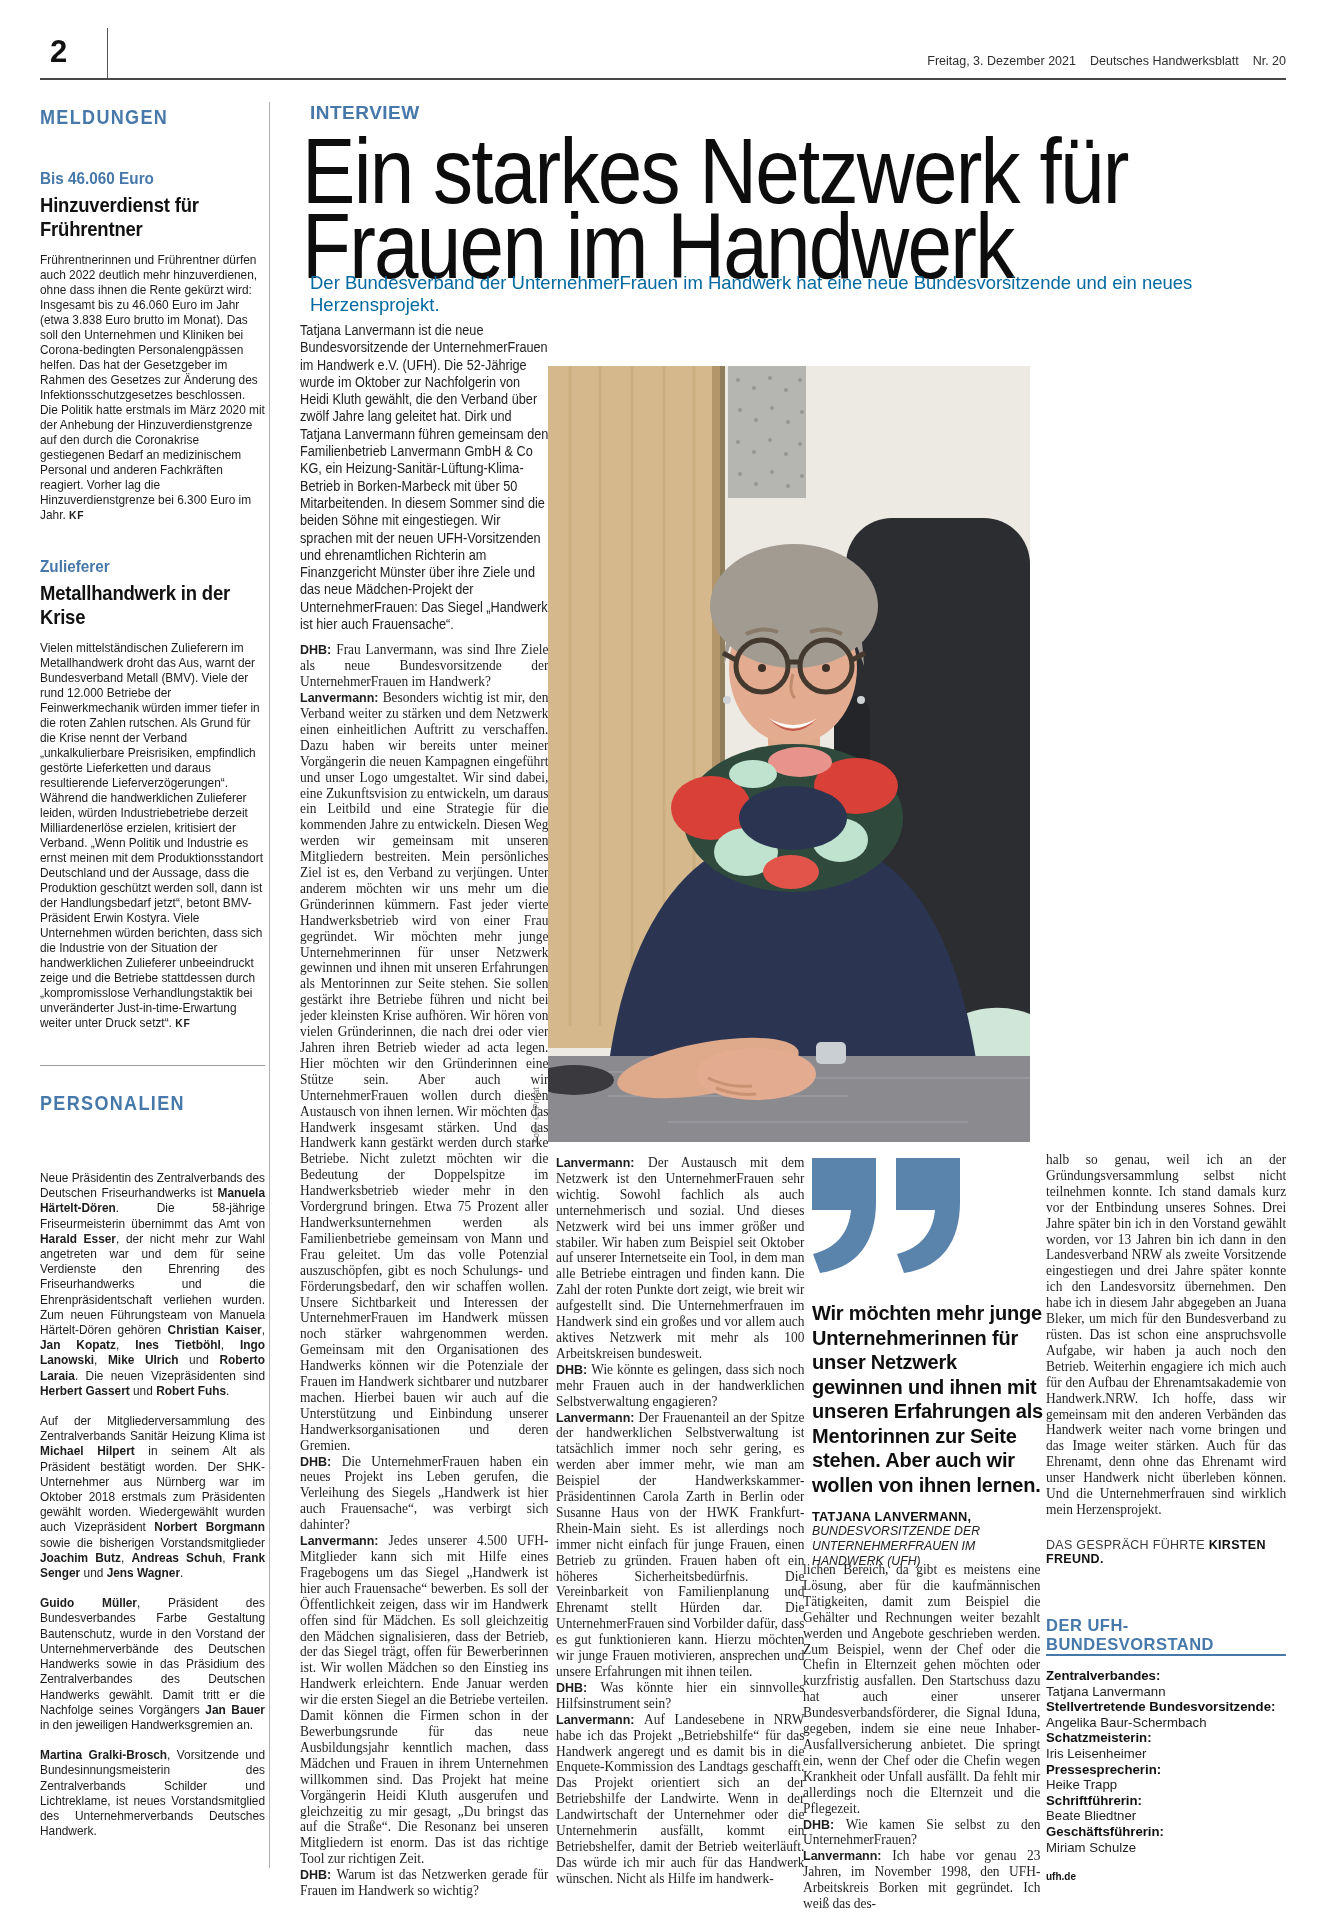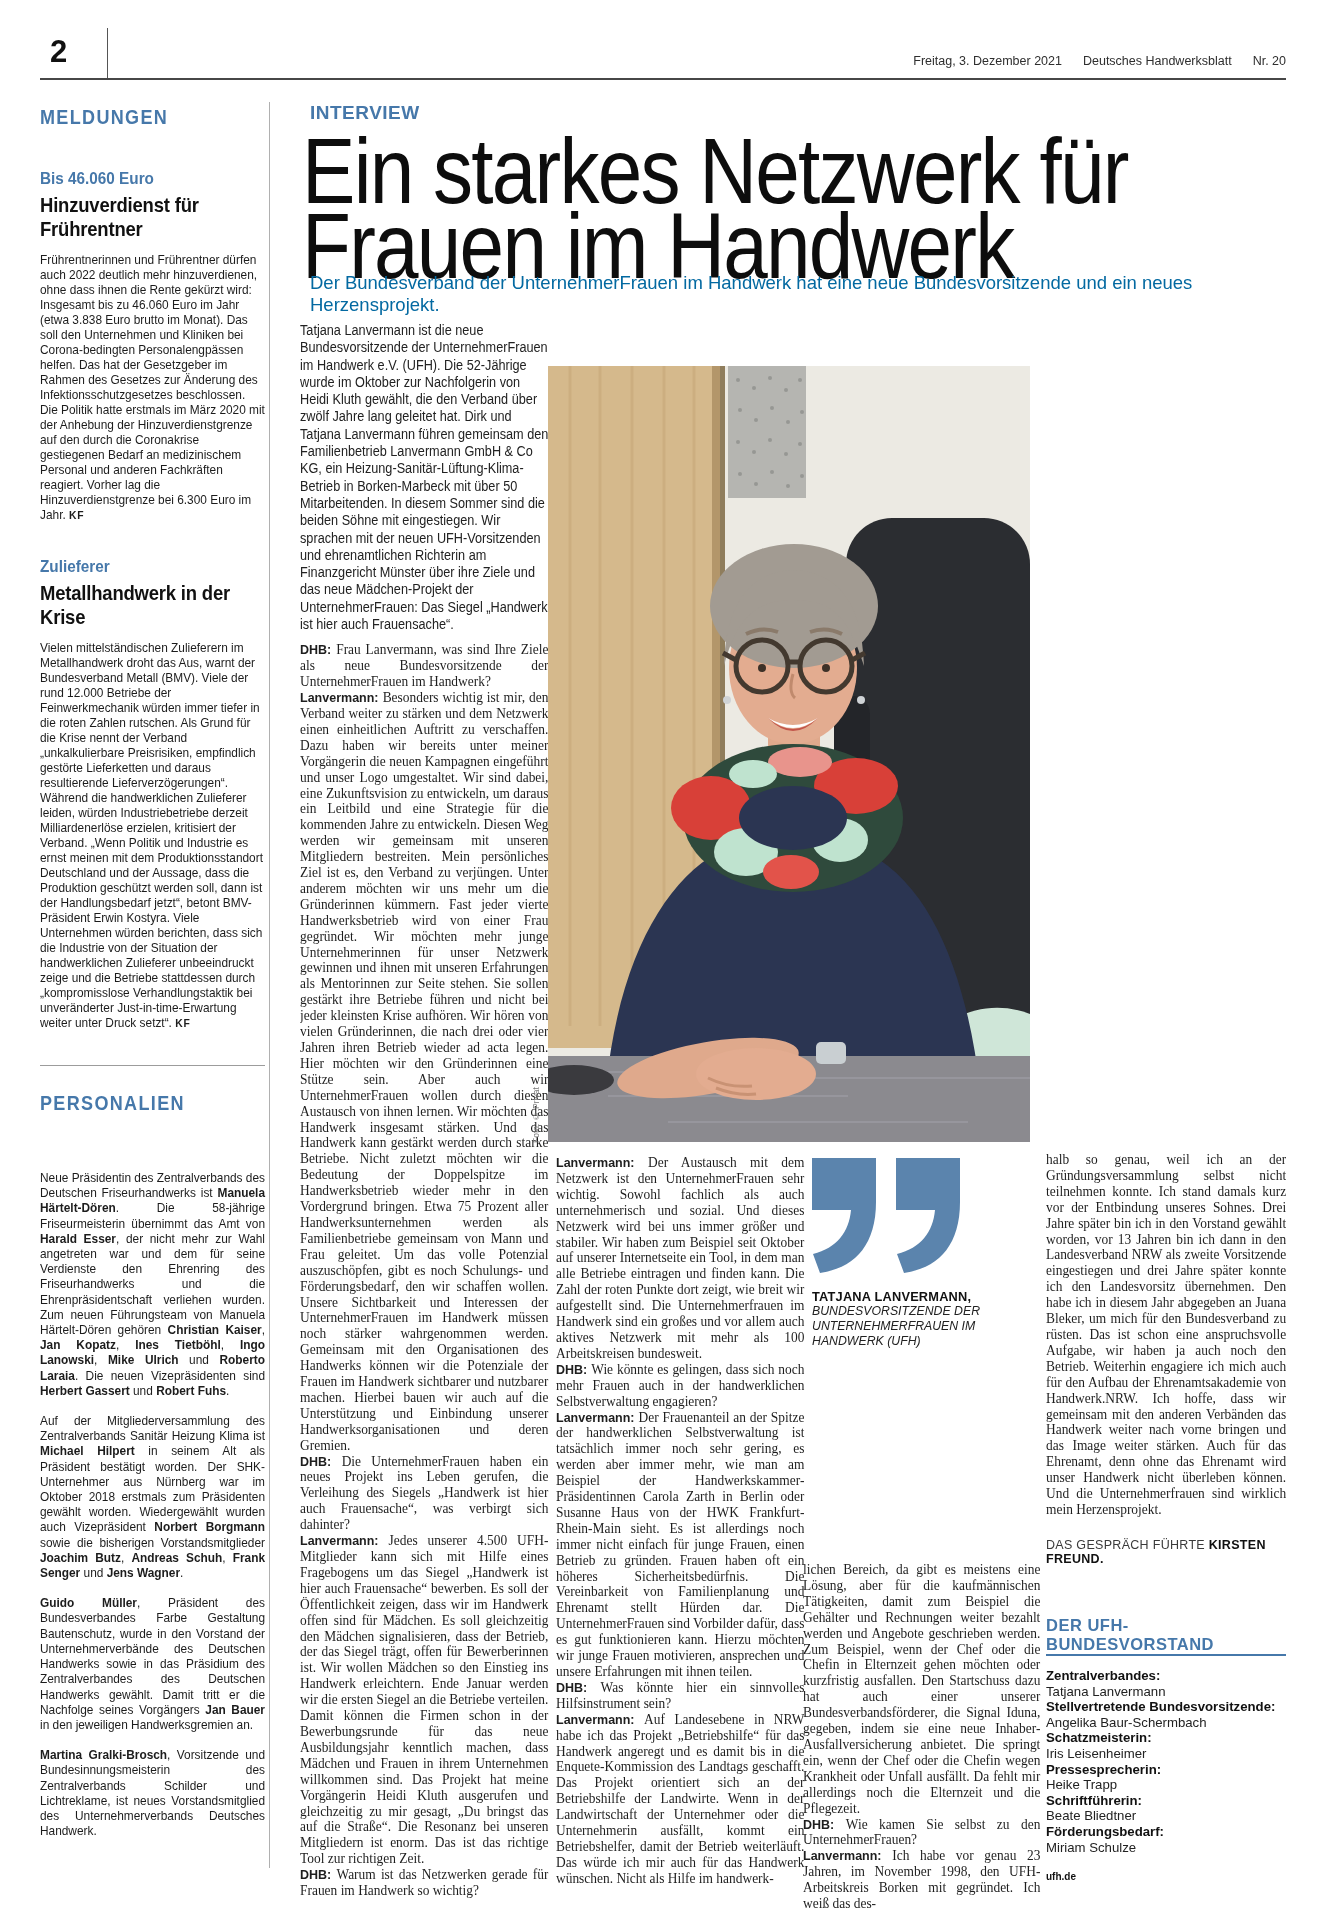--- a/index.html
+++ b/index.html
@@ -6,21 +6,21 @@
   .page{position:relative;width:1326px;height:1932px;background:#ffffff;margin:0 auto;
         font-family:"Liberation Sans",sans-serif;color:#1a1a1a;overflow:hidden;}
   .abs{position:absolute;}
   .b{font-weight:bold;}
 
   
   .pageno{left:50px;top:34px;font-size:31px;font-weight:bold;color:#111;}
   .hdr-div{left:107px;top:28px;width:1px;height:52px;background:#555;}
   .section-title{left:124px;top:42px;font-size:26px;font-weight:bold;color:#4678aa;letter-spacing:.5px;}
   .dateline{right:40px;top:54px;font-size:12.5px;color:#2e2e2e;}
-  .dateline span{margin-left:21px;}
+  .dateline span{margin-left:14px;}
   .hdr-rule{left:40px;top:78px;width:1246px;height:2px;background:#474747;}
 
   
   .leftcol{left:40px;top:102px;width:250px;transform:scaleX(.9);transform-origin:0 0;}
   .col-head{font-size:20px;font-weight:bold;color:#4678aa;letter-spacing:1.5px;margin:4px 0 40px 0;}
   .kicker{font-size:17px;font-weight:bold;color:#4678aa;margin:0 0 4px 0;}
   .art-title{font-size:20.5px;line-height:23.5px;font-weight:bold;color:#111;margin:0 0 12px 0;letter-spacing:-.2px;}
   .art-body{font-size:13.2px;line-height:15px;margin:0 0 34px 0;text-align:left;color:#1c1c1c;}
   .byline{font-weight:bold;font-size:11.5px;letter-spacing:.8px;}
   .left-rule{border:none;border-top:1px solid #9c9c9c;margin:18px 0 26px 0;}
@@ -227,36 +227,37 @@
   </figure>
   <div class="abs photo-credit">Foto: © Privat</div>
 
   <div class="abs pullquote">
     <svg width="150" height="115" viewBox="0 0 150 115">
       <g fill="#5b84ad">
         <path d="M0,0 H64 V44 C64,88 42,110 8,115 L1,96 C25,90 37,74 39,52 H0 Z"></path>
         <path d="M84,0 H148 V44 C148,88 126,110 92,115 L85,96 C109,90 121,74 123,52 H84 Z"></path>
       </g>
     </svg>
+    <div class="pq-text">Wir möchten mehr junge Unternehmerinnen für unser Netzwerk gewinnen und ihnen mit unseren Erfahrungen als Mentorinnen zur Seite stehen. Aber auch wir wollen von ihnen lernen.</div>
     <div class="pq-name">TATJANA LANVERMANN,</div>
     <div class="pq-role">BUNDESVORSITZENDE DER UNTERNEHMERFRAUEN IM HANDWERK (UFH)</div>
   </div>
 
   <div class="abs closing"><span>DAS GESPRÄCH FÜHRTE </span><span class="name">KIRSTEN FREUND.</span></div>
 
   <div class="abs sidebar">
     <div class="sb-head">DER UFH-BUNDESVORSTAND</div>
     <div class="sb-role">Zentralverbandes:</div>
     <div class="sb-name">Tatjana Lanvermann</div>
     <div class="sb-role">Stellvertretende Bundesvorsitzende:</div>
     <div class="sb-name">Angelika Baur-Schermbach</div>
     <div class="sb-role">Schatzmeisterin:</div>
     <div class="sb-name">Iris Leisenheimer</div>
     <div class="sb-role">Pressesprecherin:</div>
     <div class="sb-name">Heike Trapp</div>
     <div class="sb-role">Schriftführerin:</div>
     <div class="sb-name">Beate Bliedtner</div>
-    <div class="sb-role">Förderungsbedarf:</div>
+    <div class="sb-role">Geschäftsführerin:</div>
     <div class="sb-name">Miriam Schulze</div>
     <div class="sb-site">ufh.de</div>
   </div>
 
 </div>
 
 </body></html>

